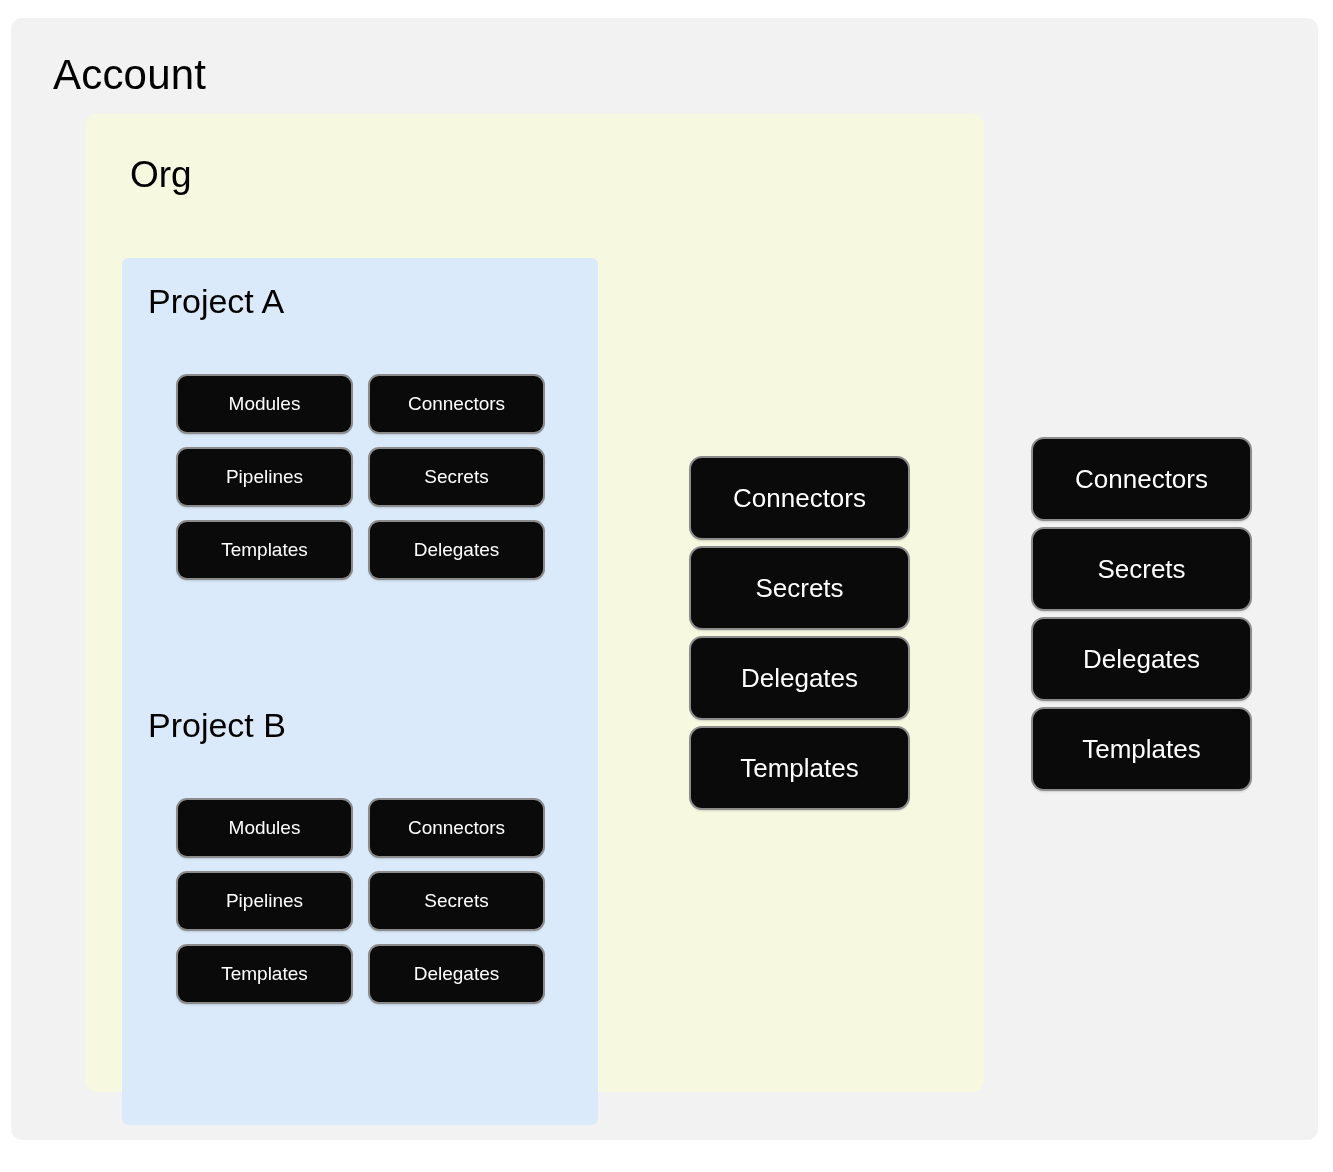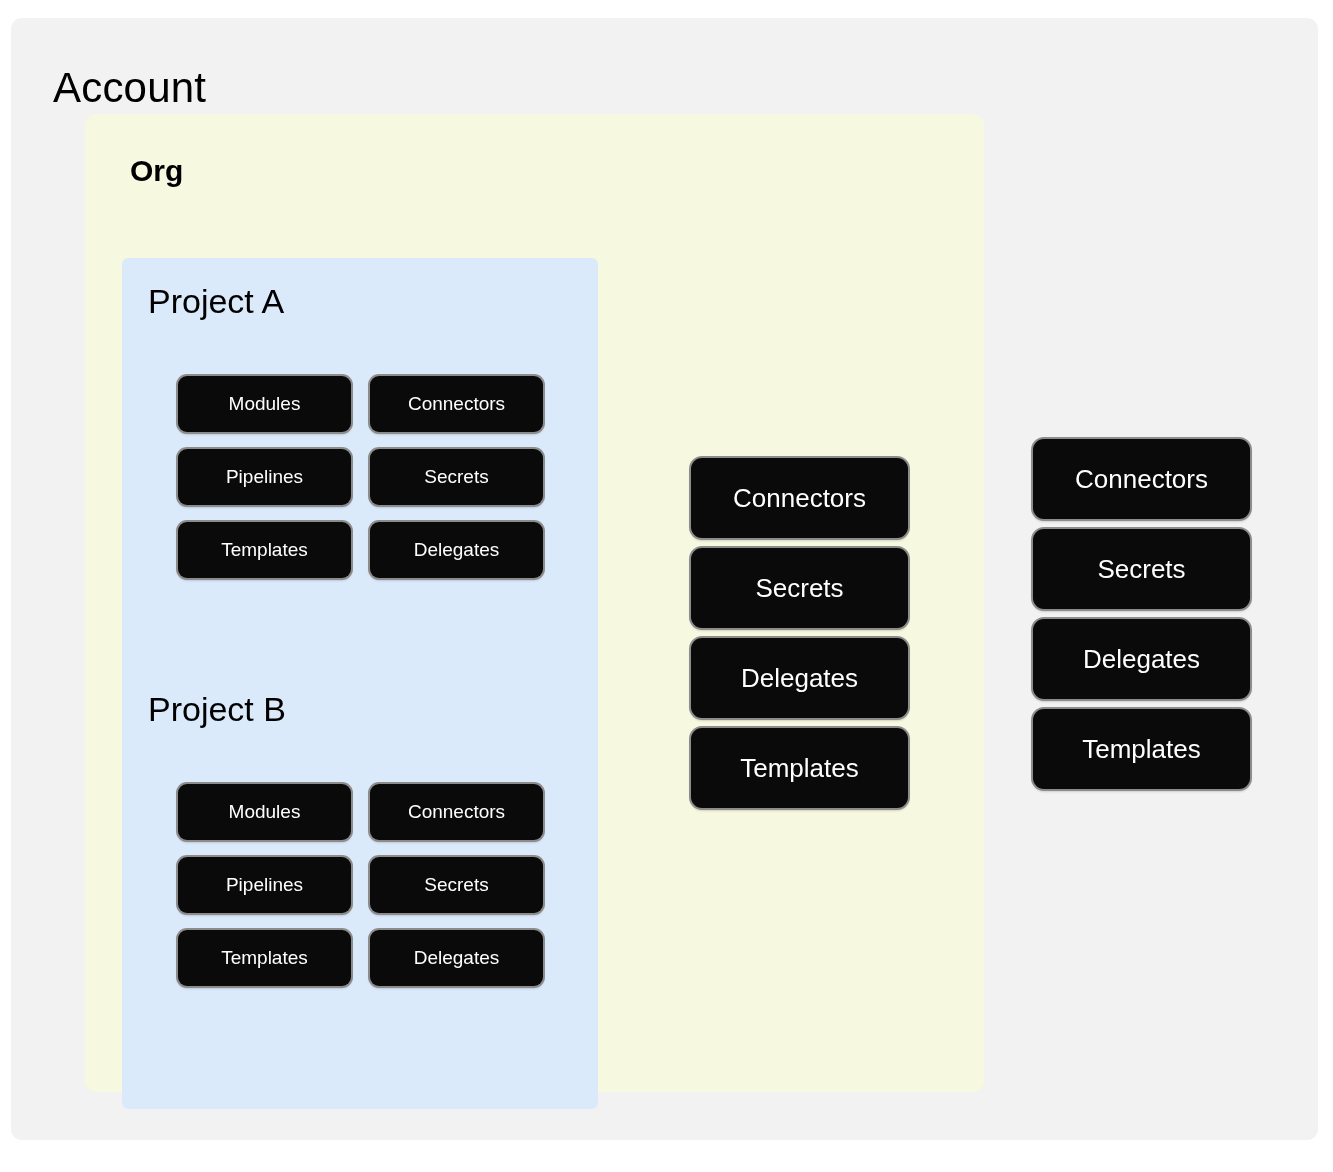--- a/index.html
+++ b/index.html
@@ -29,21 +29,21 @@
     left: 11px;
     top: 18px;
     width: 1307px;
     height: 1122px;
     background: #f2f2f2;
     border-radius: 11px;
   }
   .account-title {
     position: absolute;
     left: 42px;
-    top: 49px;
+    top: 36px;
     font-size: 42px;
     line-height: 1;
     color: #000000;
     letter-spacing: 0.2px;
     white-space: nowrap;
   }
 
   
   .org-panel {
     position: absolute;
@@ -51,38 +51,37 @@
     top: 96px;
     width: 899px;
     height: 978px;
     background: #f7f8e0;
     border-radius: 11px;
   }
   .org-title {
     position: absolute;
     left: 45px;
     top: 42px;
-    font-size: 30px;
+    font-size: 37px;
     line-height: 1;
     color: #000000;
     white-space: nowrap;
-    font-weight: bold;
   }
 
   
   .project-panel {
     position: absolute;
     left: 37px;
     width: 476px;
     height: 443px;
     background: #dbeafb;
     border-radius: 6px;
   }
   .project-a { top: 144px; }
-  .project-b { top: 552px; }
+  .project-b { top: 568px; }
 
   .project-title {
     position: absolute;
     left: 26px;
     top: 26px;
     font-size: 34px;
     line-height: 1;
     color: #000000;
     white-space: nowrap;
   }

